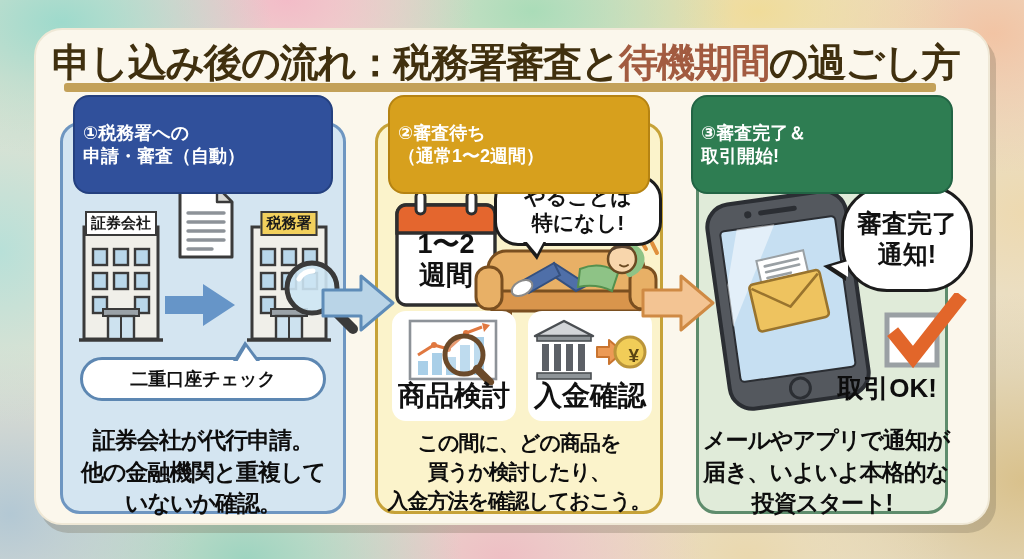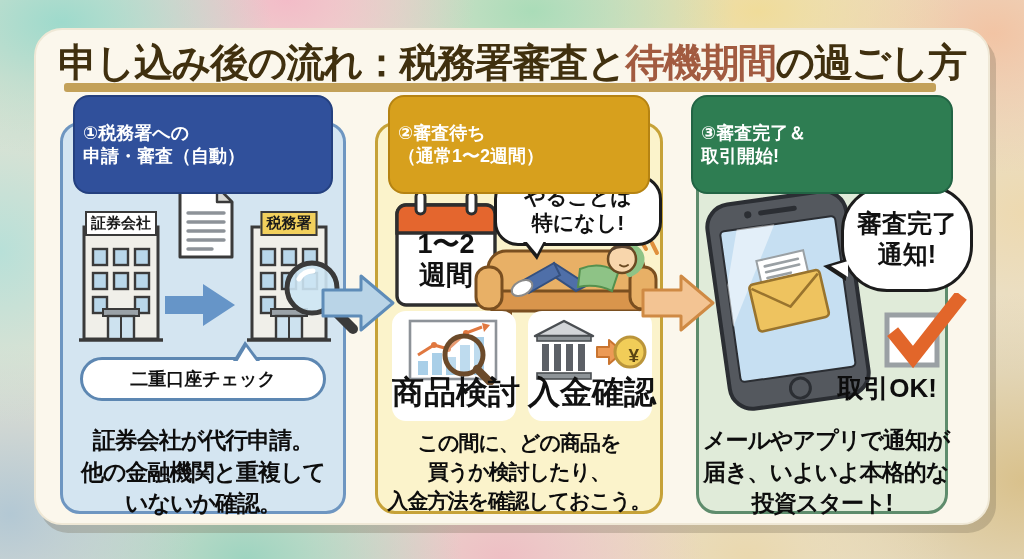--- a/index.html
+++ b/index.html
@@ -20,22 +20,22 @@
       radial-gradient(ellipse 290px 230px at 73% 100%, #ead8ae 0%, rgba(234,216,174,0) 70%),
       radial-gradient(ellipse 330px 260px at 100% 86%, #d9c18c 0%, rgba(217,193,140,0) 72%),
       radial-gradient(ellipse 270px 230px at 100% 38%, #edd9b0 0%, rgba(237,217,176,0) 70%);
   }
   .card { position:absolute; left:34px; top:28px; width:956px; height:497px;
     background:#fbf7ec; border-radius:28px; border:2px solid #efe8d6;
     box-shadow:6px 8px 0 rgba(110,100,80,.28); }
 
   .title-underline { position:absolute; left:28px; top:53px; width:872px; height:9px;
     background:#c3a159; border-radius:3px; }
-  .title { position:absolute; left:0; right:0; top:6px; text-align:center;
-    font-size:39px; font-weight:900; letter-spacing:-1.5px; color:#40300f; white-space:nowrap; }
+  .title { position:absolute; left:0; right:0; top:6px; 
+    font-size:39px; font-weight:900; letter-spacing:-1.5px; color:#40300f; white-space:nowrap;padding-left:16px; }
   .title .hl { color:#a25b40; }
 
   .panel { position:absolute; top:92px; height:392px; border-radius:20px; border:3px solid; }
   .p1 { left:24px;  width:286px; background:#d4e5f1; border-color:#6e96c1; }
   .p2 { left:339px; width:288px; background:#fbf3cb; border-color:#c6a238; }
   .p3 { left:660px; width:252px; background:#e0ebd9; border-color:#5e8c6c; }
 
   .panel-header { position:absolute; top:-30px; left:50%; transform:translateX(-50%);
     border-radius:16px; color:#fff; font-weight:900; font-size:18px; line-height:1.26;
     text-align:left; padding:25px 8px; white-space:nowrap; z-index:5; }
@@ -80,21 +80,21 @@
     border-top:18px solid #1c1c1c; }
   .p2-bubble::after { content:""; position:absolute; bottom:-11px; left:29px;
     border-left:11px solid transparent; border-right:7px solid transparent;
     border-top:13px solid #fff; }
   .p2-couch { position:absolute; left:94px; top:106px; }
   .mini-card { position:absolute; top:186px; width:124px; height:110px;
     background:#fff; border-radius:14px; }
   .mini-card.left { left:14px; } .mini-card.right { left:150px; }
   .mini-icon { position:absolute; left:0; right:0; top:8px; text-align:center; }
   .mini-label { position:absolute; left:0; right:0; bottom:6px; text-align:center;
-    font-size:32px; font-weight:900; color:#111; white-space:nowrap; }
+    font-size:28px; font-weight:900; color:#111; white-space:nowrap; }
   .yen-glyph { position:absolute; right:13px; top:26px; font-size:19px; font-weight:900;
     color:#5a4414; z-index:2; }
 
   
   .p3-phone { position:absolute; left:14px; top:68px; transform:rotate(-8deg); }
   .p3-bubble { left:142px; top:60px; width:132px; border:3.5px solid #1c1c1c;
     border-radius:46px; font-size:25px; line-height:1.22; padding:20px 0; }
   .p3-bubble::before { content:""; position:absolute; bottom:8px; left:-21px;
     border-top:7px solid transparent; border-bottom:15px solid transparent;
     border-right:23px solid #1c1c1c; }

